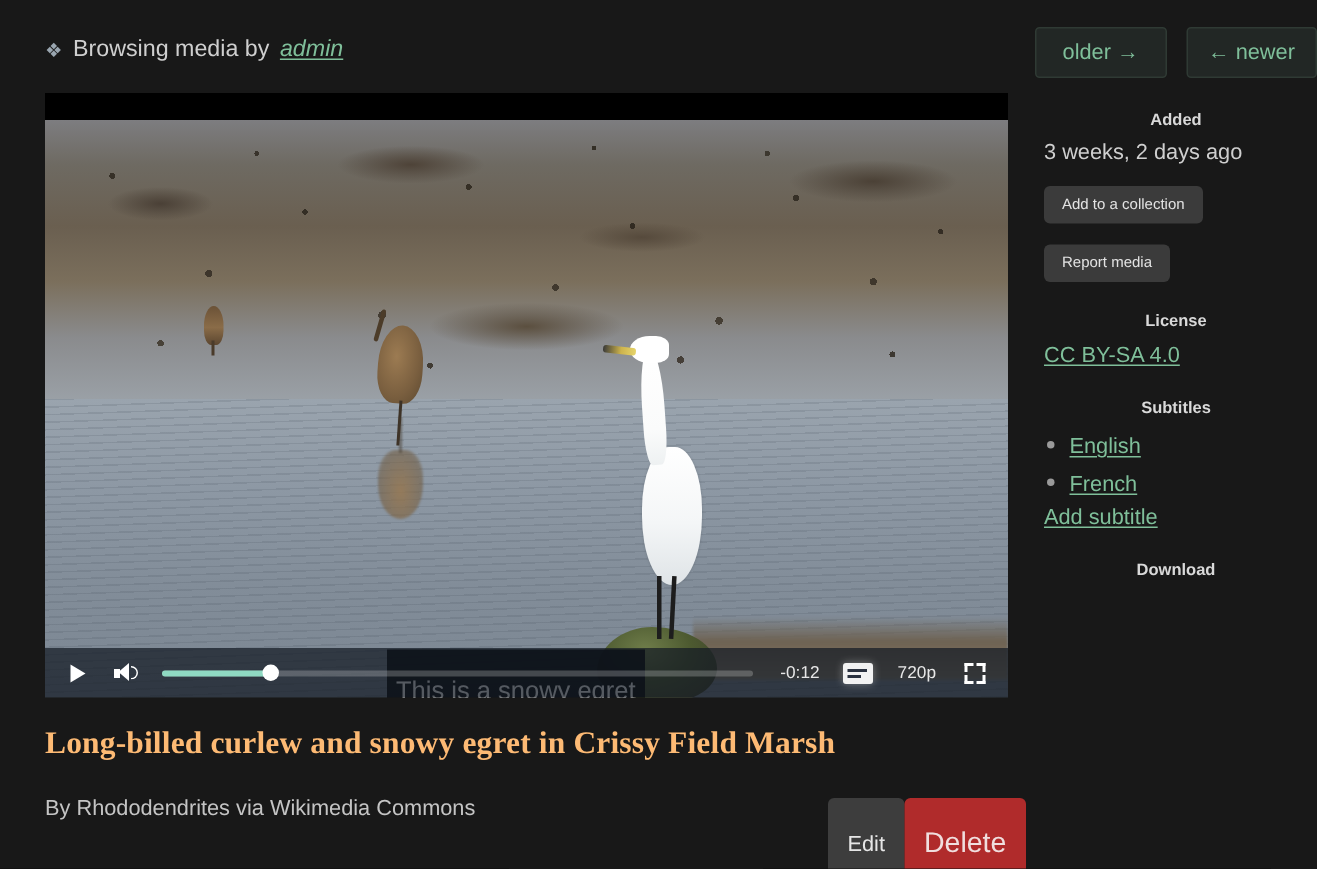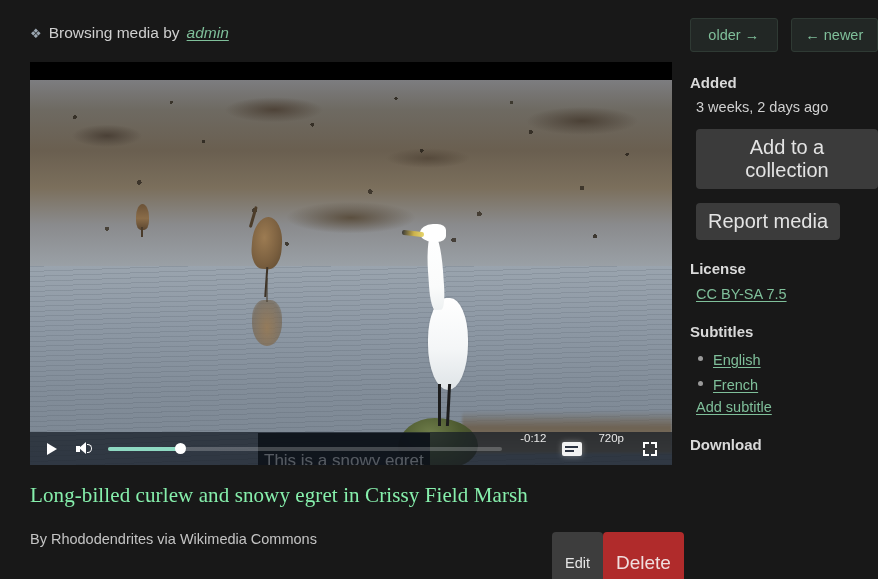--- a/index.html
+++ b/index.html
@@ -174,22 +174,22 @@
   .sub-menu .opt {
     padding: 4px 6px; background: rgba(43,50,60,.72); color: #eaeaea;
     cursor: pointer; line-height: 1.35;
   }
   .sub-menu .opt.active { background: #ffffff; color: #1a1a1a; }
 
   
   .controls {
     position: absolute; left: 0; right: 0; bottom: 0; height: 33px;
     background: rgba(20,26,36,.72);
-    display: flex; gap: 0; z-index: 9;
-    padding: 0 6px;
+    display: flex; align-items: center; gap: 0; z-index: 9;
+    padding: 16px 6px;
   }
   .ctrl-btn {
     width: 32px; height: 33px; display: flex; align-items: center; justify-content: center;
     cursor: pointer; color: #fff;
   }
   .icon-play { width:0; height:0; border-left: 10px solid #fff; border-top: 6.5px solid transparent; border-bottom: 6.5px solid transparent; }
   .icon-vol { position: relative; width: 16px; height: 13px; }
   .icon-vol .spk {
     position:absolute; left:0; top:3.5px; width:4px; height:6px; background:#fff;
   }
@@ -231,21 +231,21 @@
   .icon-fs { position: relative; width: 14px; height: 14px; }
   .icon-fs span { position:absolute; width:6px; height:6px; border:2px solid #fff; }
   .icon-fs .tl { left:0; top:0; border-right:none; border-bottom:none; }
   .icon-fs .tr { right:0; top:0; border-left:none; border-bottom:none; }
   .icon-fs .bl { left:0; bottom:0; border-right:none; border-top:none; }
   .icon-fs .br { right:0; bottom:0; border-left:none; border-top:none; }
 
   
   .media-title {
     position: absolute; left: 30px; top: 483px;
-    font-size: 21px; font-weight: normal; color: #86efac;
+    font-size: 21px; font-weight: bold; color: #fdba74;
     font-family: "Liberation Serif", serif;
     letter-spacing: .1px;
   }
   .attribution {
     position: absolute; left: 30px; top: 531px;
     font-size: 14.5px; color: #c4c4c4;
   }
   .action-row {
     position: absolute; left: 552px; top: 532px;
     display: flex; 
@@ -264,27 +264,27 @@
   
   .sidebar { position: absolute; left: 690px; top: 18px; width: 188px; }
   .pager { display: flex; gap: 13px; }
   .pager-btn {
     background: #222725; border: 1px solid #2f3a34; color: #7fbf9a;
     font-size: 14.5px; padding: 8px 0; width: 136px; text-align: center;
     border-radius: 3px; cursor: pointer; white-space: nowrap;
     font-family: "Liberation Sans", sans-serif;
   }
   .side-h {
-    font-size: 15px; font-weight: bold; color: #d9d9d9;
-    margin-top: 20px; margin-bottom: 8px;
+    font-size: 11px; font-weight: bold; color: #d9d9d9;
+    margin-top: 20px; margin-bottom: 8px; text-align: center;
   }
   .side-text { font-size: 14.5px; color: #cfcfcf; padding-left: 6px; }
   .side-btn {
     background: #3b3b3b; color: #e3e3e3; border: none;
-    font-size: 20px; padding: 7px 12px; border-radius: 4px; cursor: pointer;
+    font-size: 10px; padding: 7px 12px; border-radius: 4px; cursor: pointer;
     display: inline-block; margin-top: 14px; margin-left: 6px;
     font-family: "Liberation Sans", sans-serif;
   }
   .side-link {
     display: inline-block; color: #7fbf9a; font-size: 14.5px;
     text-decoration: underline; text-underline-offset: 2px;
     margin-left: 6px; cursor: pointer;
   }
   .sub-list { list-style: none; margin: 0 0 0 6px; padding: 0; }
   .sub-list li {
@@ -375,21 +375,21 @@
       <button class="pager-btn">← newer</button>
     </div>
 
     <div class="side-h h-added">Added</div>
     <div class="side-text">3 weeks, 2 days ago</div>
 
     <button class="side-btn">Add to a collection</button>
     <button class="side-btn">Report media</button>
 
     <div class="side-h">License</div>
-    <a class="side-link" href="#">CC BY-SA 7.5</a>
+    <a class="side-link" href="#">CC BY-SA 4.0</a>
 
     <div class="side-h">Subtitles</div>
     <ul class="sub-list">
       <li>
         <a href="#">English</a>
       </li>
       <li>
         <a href="#">French</a>
       </li>
     </ul>

